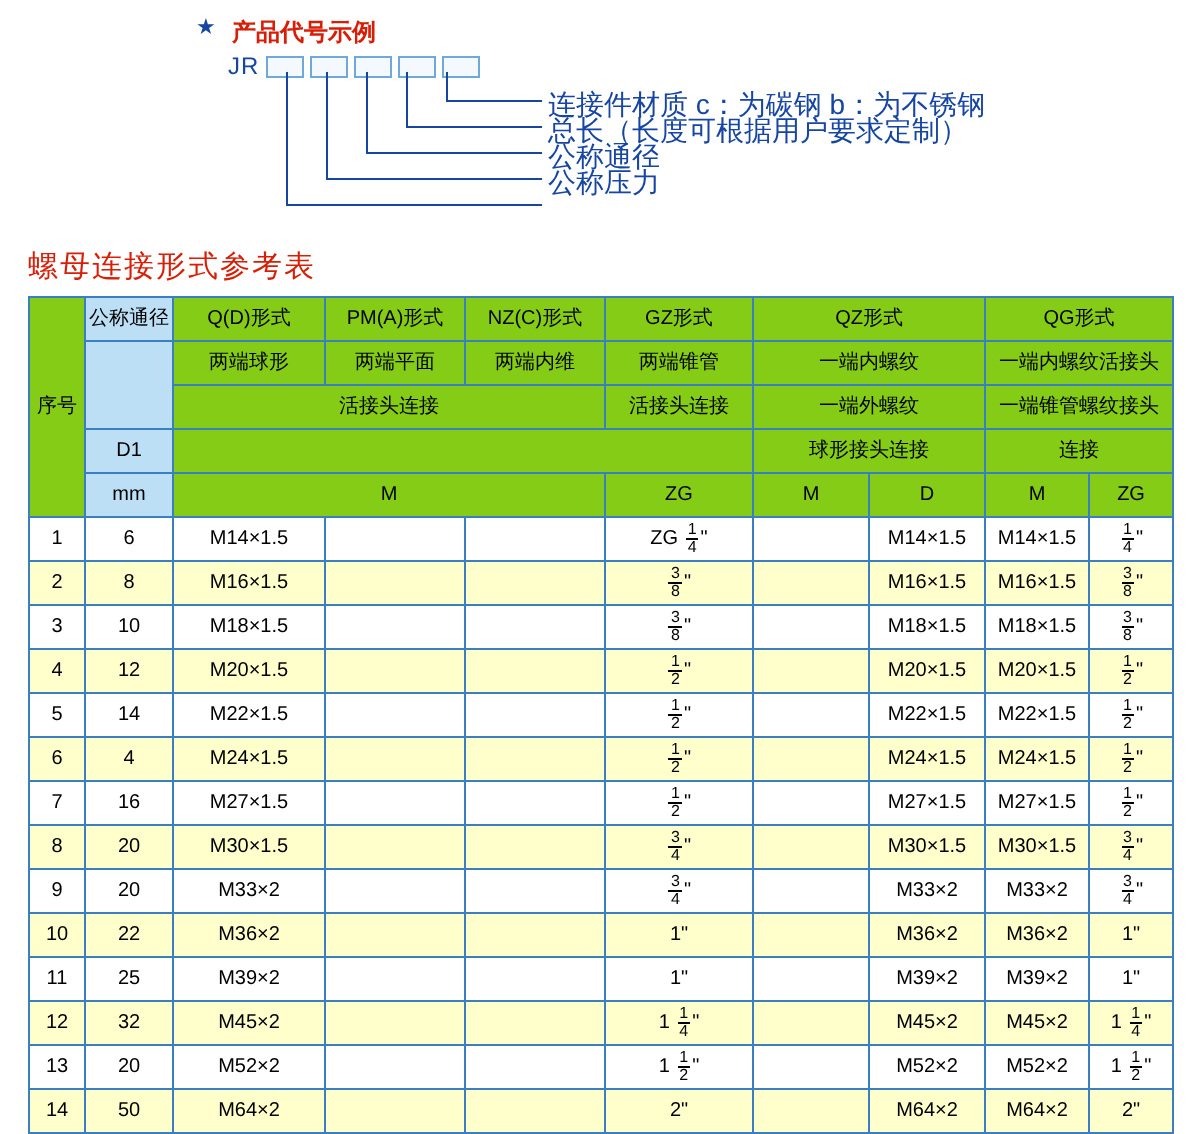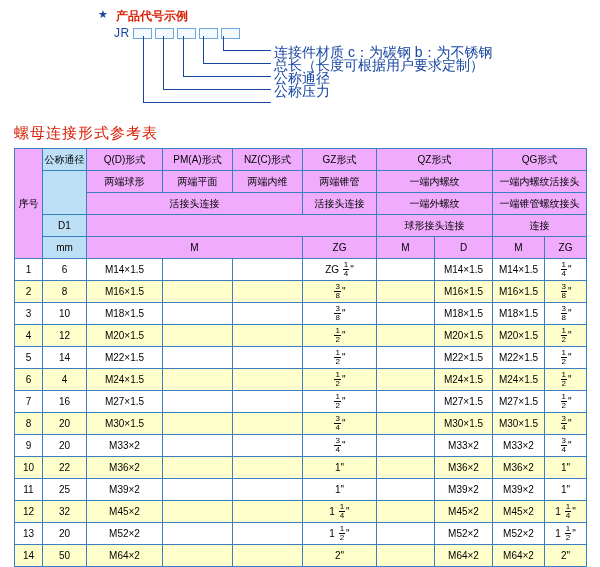--- a/index.html
+++ b/index.html
@@ -100,21 +100,21 @@
   table.spec th, table.spec td {
     border: 1px solid #3a7fc1;
     text-align: center;
     vertical-align: middle;
     padding: 0;
     height: 21px;
     font-weight: normal;
     line-height: 1.1;
   }
   thead th {
-    background: #f0abfc;
+    background: #84cc16;
     font-size: 10px;
   }
   .hdr-blue-dark { background: #bcdff5; }
   .row-white td { background: #ffffff; }
   .row-yellow td { background: #ffffcc; }
   .col-seq { width: 28px; }
   .col-dn  { width: 44px; }
   .col-qd  { width: 76px; }
   .col-pm  { width: 70px; }
   .col-nz  { width: 70px; }

